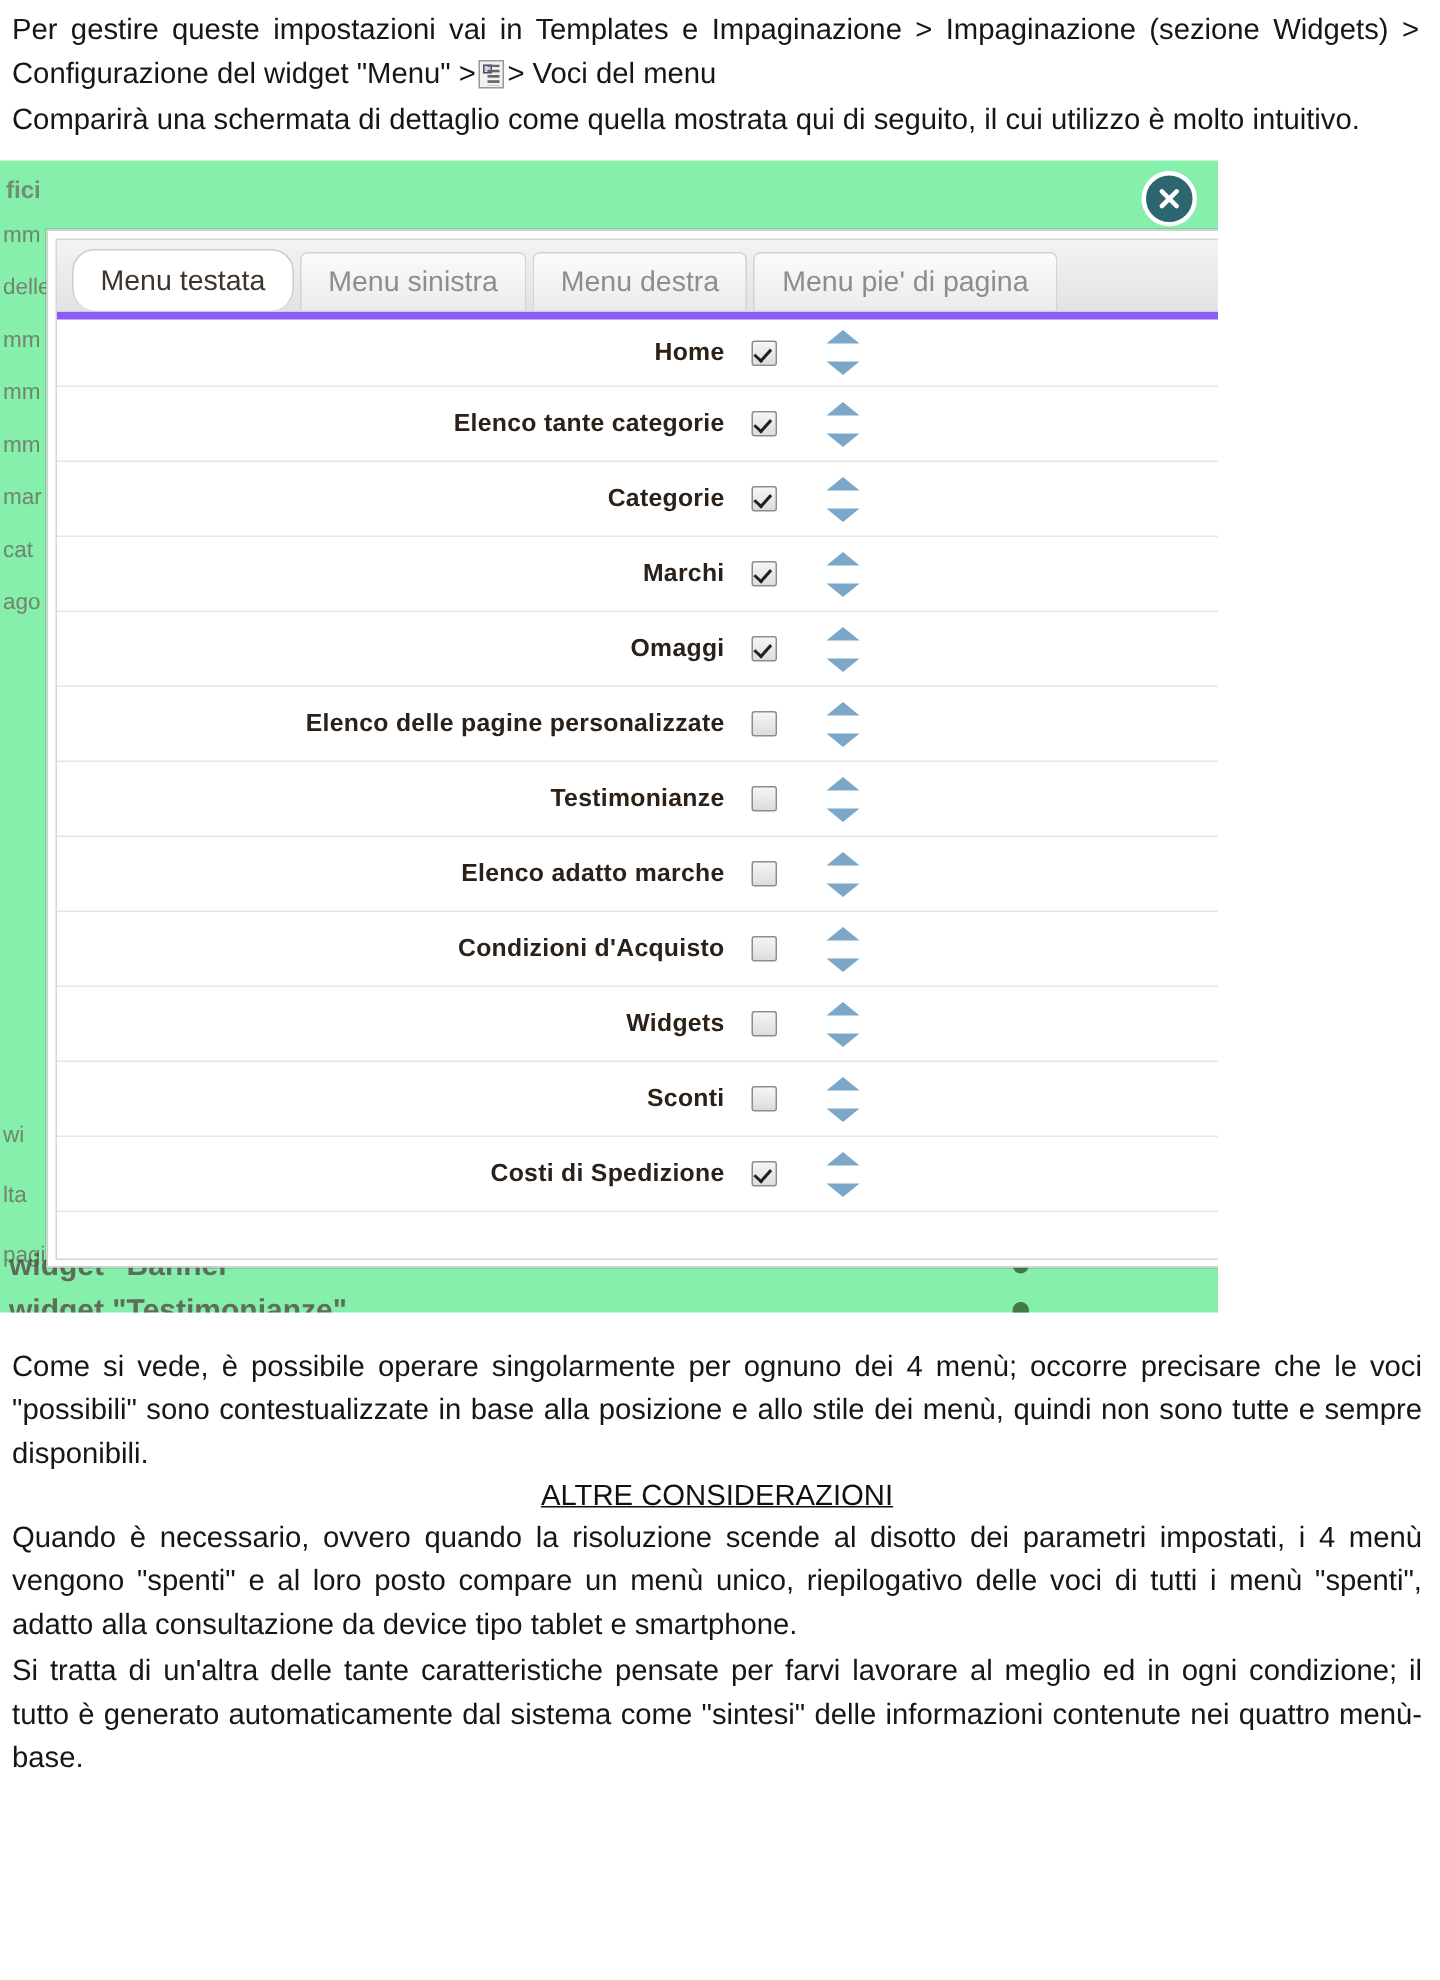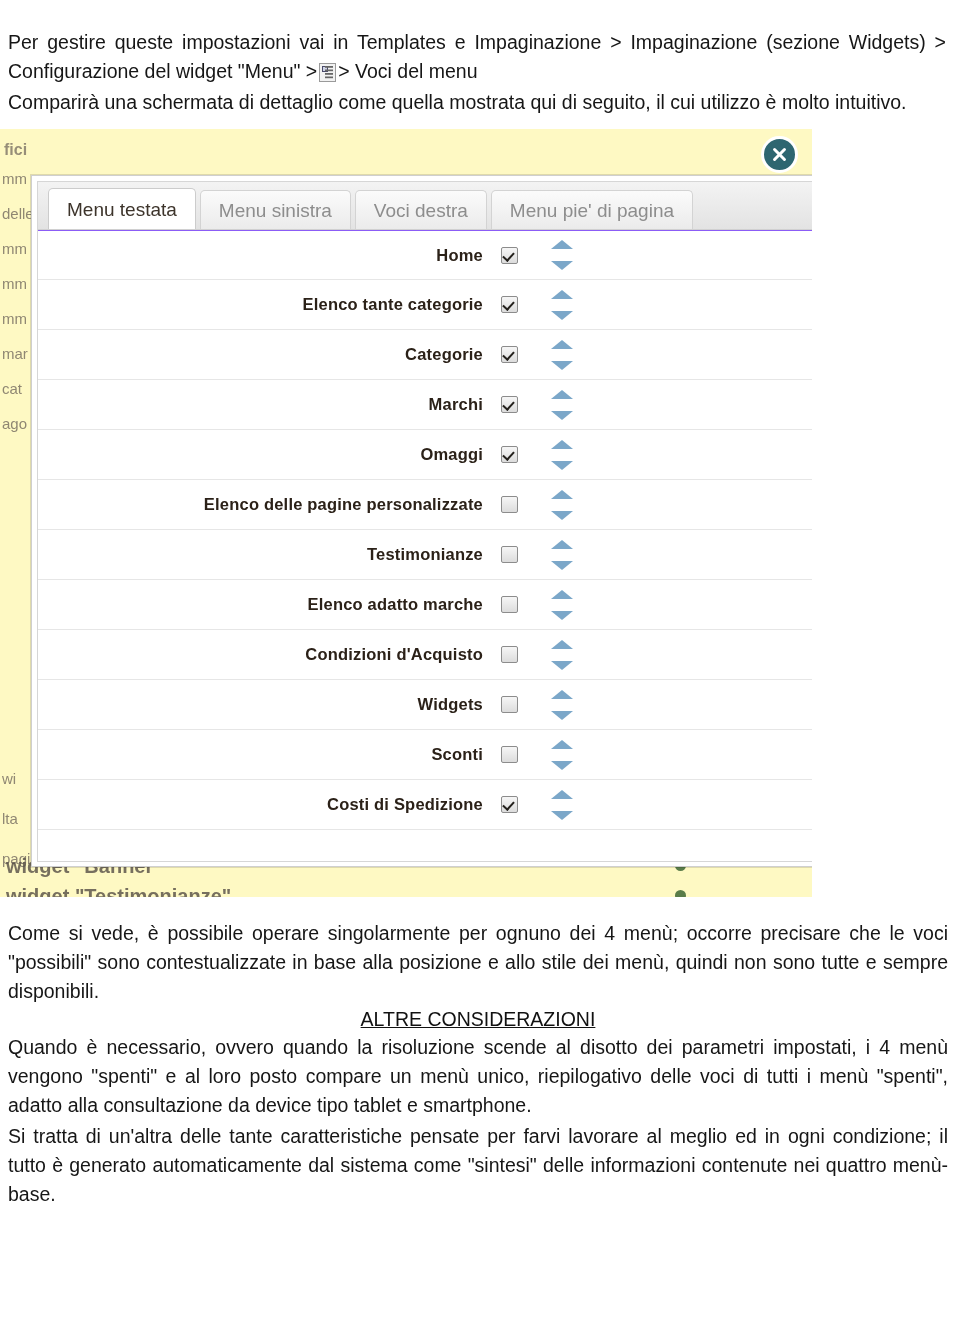--- a/index.html
+++ b/index.html
@@ -17,21 +17,20 @@
   .page {
     position: relative;
     width: 960px;
     height: 1320px;
     box-sizing: border-box;
   }
 
   
   .doc-top {
     padding: 6px 14px 0 8px;
-    margin-top: 22px;
   }
   p.para {
     margin: 0 0 2px 0;
     font-size: 19.5px;
     line-height: 29px;
     color: #161616;
   }
   p.justify { text-align: justify; }
   .inline-icon {
     display: inline-block;
@@ -60,21 +59,21 @@
     background:
       linear-gradient(#666 0 1.5px, transparent 1.5px 3.5px) 0 0/100% 3.5px repeat-y;
   }
 
   
   .shot {
     position: relative;
     margin: 12px 0 0 0;
     width: 812px;
     height: 768px;
-    background: #fef9c3;
+    background: #86efac;
     overflow: hidden;
   }
   .bg-head {
     top: 12px; left: 4px;
     color: #6b6259;
     font-size: 16px;
     font-weight: bold;
     position: absolute;
     opacity: .7;
   }
@@ -182,37 +181,38 @@
     cursor: pointer;
   }
   .tab.active {
     background: #ffffff;
     color: #3d342b;
     border-color: #cccccc;
     height: 41px;
     line-height: 41px;
     position: relative;
     z-index: 3;
+    border-radius: 15px;
   }
 
   
   .rows {
     position: relative;
     background: #fff;
     padding: 0 0 0 0;
   }
   .row {
     display: flex;
     align-items: center;
     height: 50px;
     border-bottom: 1px solid #e6e6e6;
     padding-left: 30px;
     box-sizing: border-box;
   }
-  .row:first-child { border-top: 1px solid #8b5cf6; }
+  .row:first-child { border-top: 5px solid #8b5cf6; }
   .row-label {
     flex: 0 0 415px;
     text-align: right;
     padding-right: 18px;
     font-size: 16.5px;
     font-weight: bold;
     color: #2b2118;
     letter-spacing: .2px;
     white-space: nowrap;
   }
@@ -349,21 +349,21 @@
     <div class="bg-dot" style="left:675px; top:761px;"></div>
 
     <div class="close-btn"></div>
 
     <div class="modal">
       <div class="modal-inner">
 
         <div class="tabbar">
           <div class="tab active">Menu testata</div>
           <div class="tab">Menu sinistra</div>
-          <div class="tab">Voci destra</div>
+          <div class="tab">Menu destra</div>
           <div class="tab">Menu pie' di pagina</div>
         </div>
 
         <div class="rows">
 
           <div class="row">
             <div class="row-label">Home</div>
             <div class="cbx on"></div>
             <div class="sorter">
                 <span class="chev up"></span>

